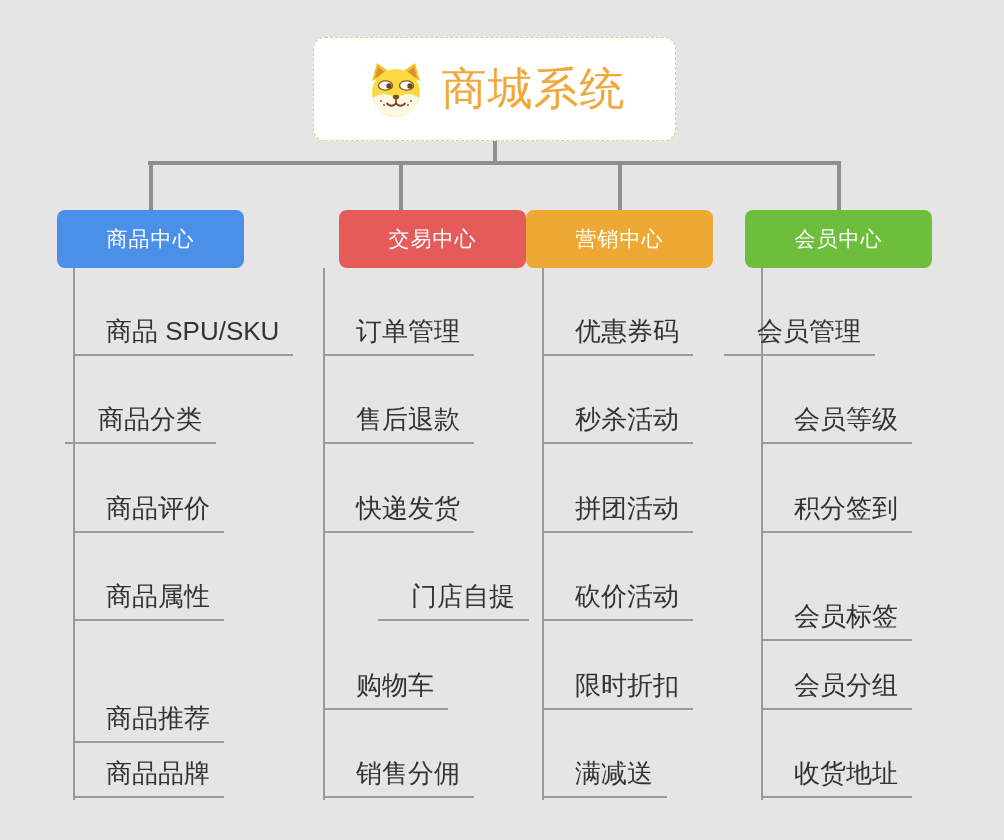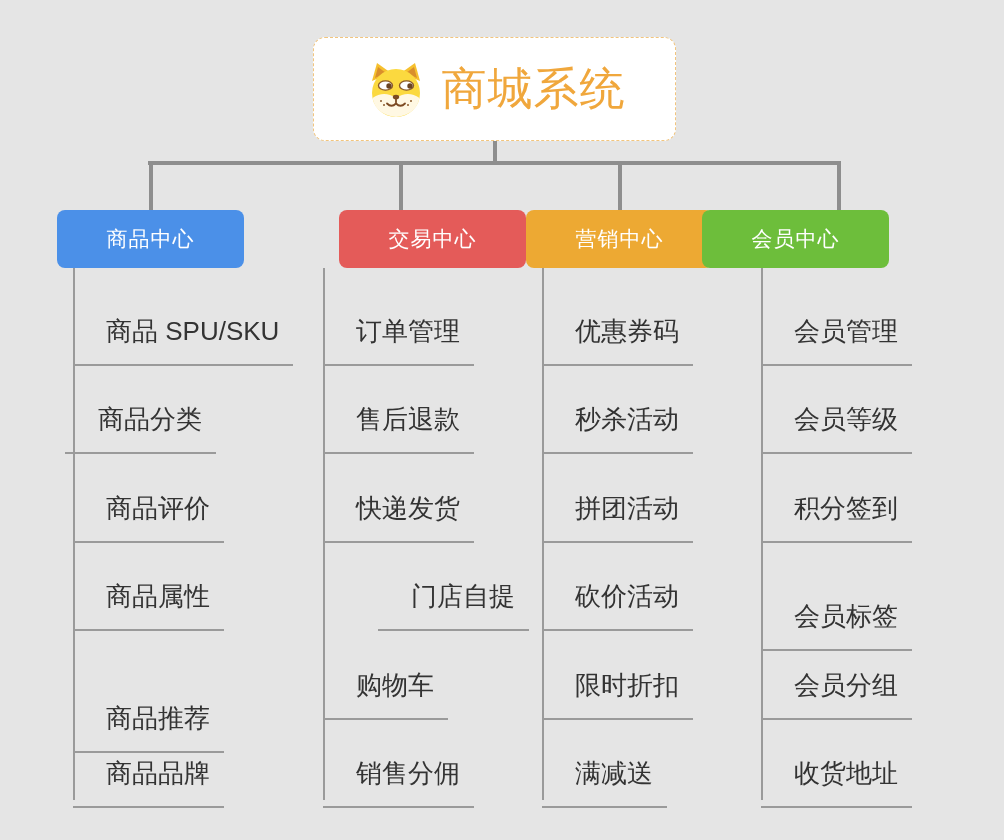--- a/index.html
+++ b/index.html
@@ -14,21 +14,21 @@
   .root-title{font-size:45px;font-weight:500;color:#f0a73c;letter-spacing:1px;}
   .dog{width:64px;height:58px;flex:0 0 auto;}
   .cat-box{
     position:absolute;top:210px;width:187px;height:58px;border-radius:8px;
     display:flex;align-items:center;justify-content:center;
     color:#ffffff;font-size:21px;letter-spacing:1px;
   }
   .trunk{position:absolute;width:2px;background:#9a9a9a;}
   .leaf{
     position:absolute;white-space:nowrap;font-size:26px;color:#333333;
-    line-height:34px;padding:0 14px 16px 33px;border-bottom:2px solid #9a9a9a;
+    line-height:34px;padding:0 14px 6px 33px;border-bottom:2px solid #9a9a9a;
   }
 </style>
 </head>
 <body>
 
 <div class="canvas">
 
   <div class="root-node">
     <svg class="dog" viewBox="0 0 64 58" aria-hidden="true">
       <path d="M8 21 L13 3 L27 13 Z" fill="#f6c02e"></path>
@@ -82,25 +82,25 @@
         <span>营销中心</span>
       </div>
       <div class="trunk" style="left: 542px; top: 268px; height: 532px;"></div>
       <div class="leaf" style="left: 542px; top: 314px;">优惠券码</div>
       <div class="leaf" style="left: 542px; top: 402px;">秒杀活动</div>
       <div class="leaf" style="left: 542px; top: 491px;">拼团活动</div>
       <div class="leaf" style="left: 542px; top: 579px;">砍价活动</div>
       <div class="leaf" style="left: 542px; top: 668px;">限时折扣</div>
       <div class="leaf" style="left: 542px; top: 756px;">满减送</div>
       <div class="conn" style="left: 836.5px; top: 161px; width: 4px; height: 49px;"></div>
-      <div class="cat-box" style="left: 702px; background: rgb(109, 190, 59);">
+      <div class="cat-box" style="left: 745px; background: rgb(109, 190, 59);">
         <span>会员中心</span>
       </div>
       <div class="trunk" style="left: 761px; top: 268px; height: 532px;"></div>
-      <div class="leaf" style="left: 761px; top: 314px;">会员管理</div>
+      <div class="leaf" style="left: 724px; top: 314px;">会员管理</div>
       <div class="leaf" style="left: 761px; top: 402px;">会员等级</div>
       <div class="leaf" style="left: 761px; top: 491px;">积分签到</div>
       <div class="leaf" style="left: 761px; top: 579px; margin-top: 20px;">会员标签</div>
       <div class="leaf" style="left: 761px; top: 668px;">会员分组</div>
       <div class="leaf" style="left: 761px; top: 756px;">收货地址</div>
     </div>
 
 </div>
 
 </body></html>

